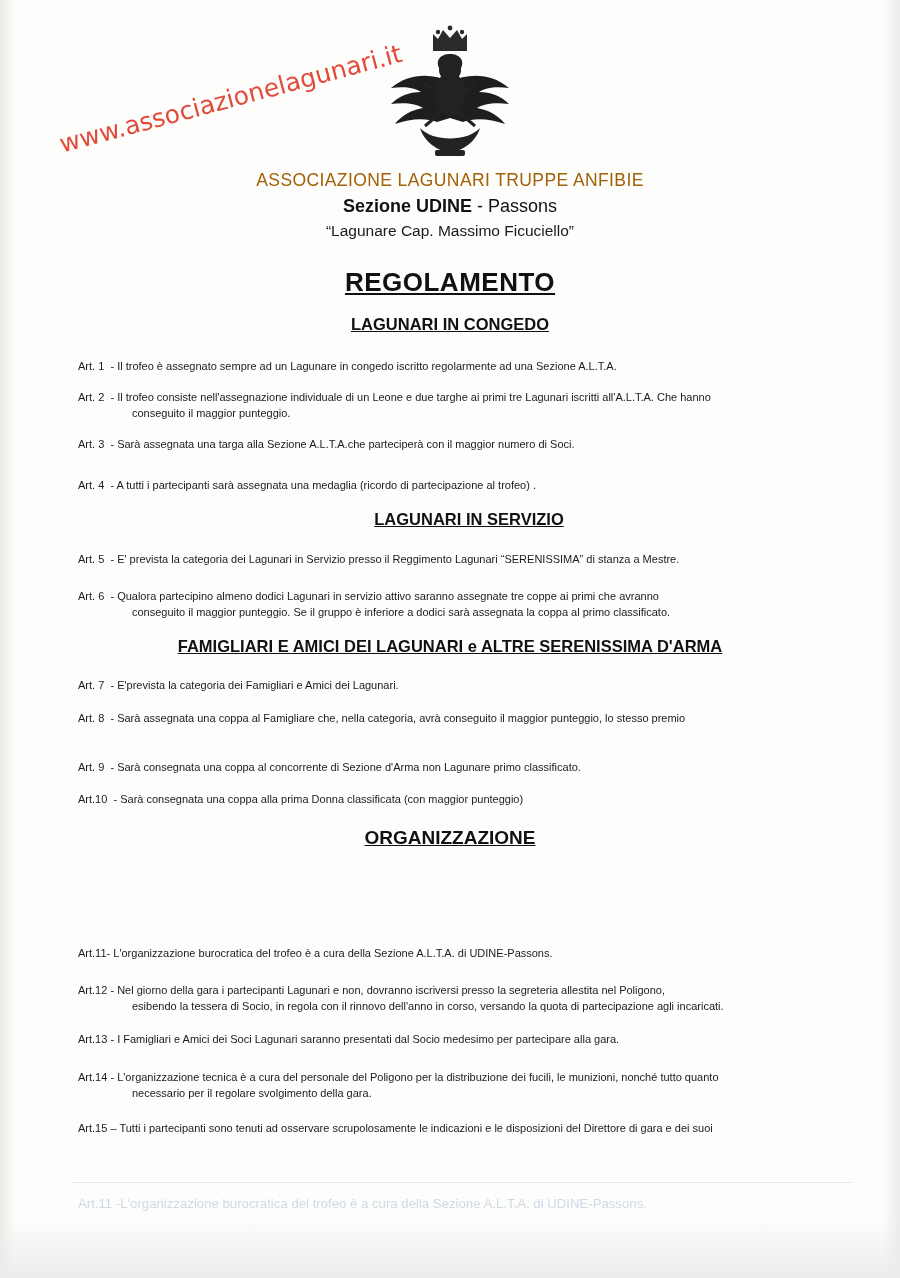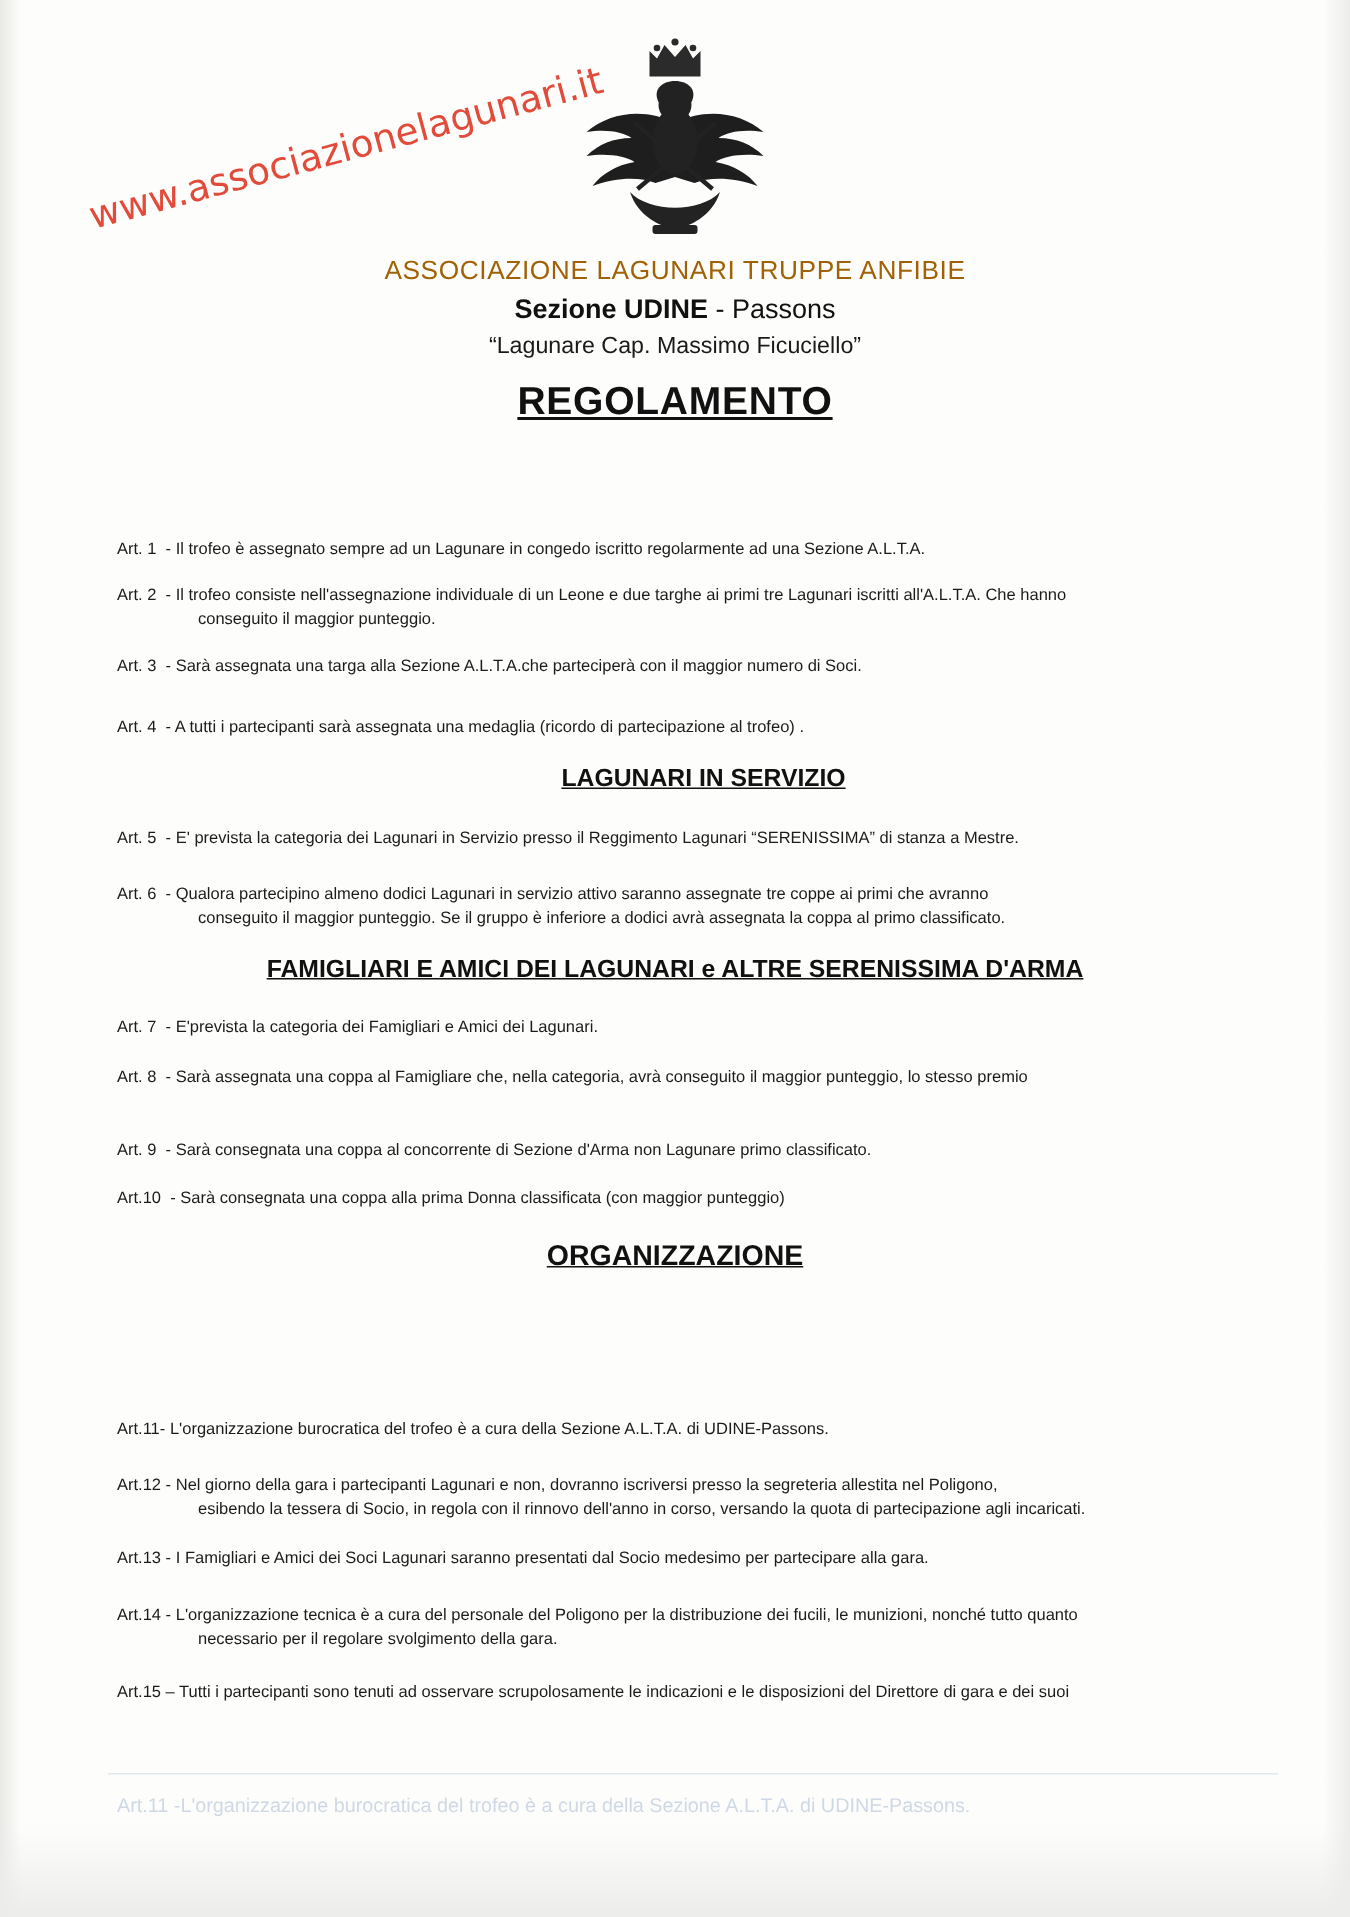--- a/index.html
+++ b/index.html
@@ -91,21 +91,21 @@
     top: 222px;
     left: 0;
     width: 900px;
     text-align: center;
     font-size: 15.5px;
     color: #1a1a1a;
   }
 
   .doc-title {
     position: absolute;
-    top: 252px;
+    top: 267px;
     left: 0;
     width: 900px;
     text-align: center;
     font-size: 26px;
     font-weight: bold;
     color: #111;
     text-decoration: underline;
     letter-spacing: 0.5px;
   }
 
@@ -199,20 +199,21 @@
 
   <div class="org-name">ASSOCIAZIONE LAGUNARI TRUPPE ANFIBIE</div>
   <div class="section-line">
     <b>Sezione UDINE</b>
     <span>- Passons</span>
   </div>
   <div class="motto">“Lagunare Cap. Massimo Ficuciello”</div>
 
   <div class="doc-title">REGOLAMENTO</div>
 
+  <div class="heading h1">LAGUNARI IN CONGEDO</div>
   <div class="art" style="top:359px">
     <span class="lbl">Art. 1  -</span>
     <span>Il trofeo è assegnato sempre ad un Lagunare in congedo iscritto regolarmente ad una Sezione A.L.T.A.</span>
   </div>
   <div class="art" style="top:390px">
     <span class="lbl">Art. 2  -</span>
     <span>Il trofeo consiste nell'assegnazione individuale di un Leone e due targhe  ai primi tre Lagunari iscritti all'A.L.T.A. Che hanno</span>
     <span class="cont">conseguito il maggior punteggio.</span>
   </div>
   <div class="art" style="top:437px">
@@ -225,21 +226,21 @@
   </div>
 
   <div class="heading h2">LAGUNARI IN SERVIZIO</div>
   <div class="art" style="top:552px">
     <span class="lbl">Art. 5  -</span>
     <span>E' prevista la categoria dei Lagunari in Servizio presso il Reggimento Lagunari “SERENISSIMA” di stanza a Mestre.</span>
   </div>
   <div class="art" style="top:589px">
     <span class="lbl">Art. 6  -</span>
     <span>Qualora partecipino almeno dodici Lagunari in servizio attivo saranno assegnate tre coppe ai primi che avranno</span>
-    <span class="cont">conseguito il maggior punteggio. Se il gruppo è inferiore a dodici avrà assegnata la coppa al primo classificato.</span>
+    <span class="cont">conseguito il maggior punteggio. Se il gruppo è inferiore a dodici sarà assegnata la coppa al primo classificato.</span>
   </div>
 
   <div class="heading h3">FAMIGLIARI E AMICI DEI LAGUNARI e ALTRE SERENISSIMA D'ARMA</div>
   <div class="art" style="top:678px">
     <span class="lbl">Art. 7  -</span>
     <span>E'prevista la categoria dei Famigliari e Amici dei Lagunari.</span>
   </div>
   <div class="art" style="top:711px">
     <span class="lbl">Art. 8  -</span>
     <span>Sarà assegnata una coppa al Famigliare che, nella categoria, avrà conseguito il maggior punteggio, lo stesso premio</span>

